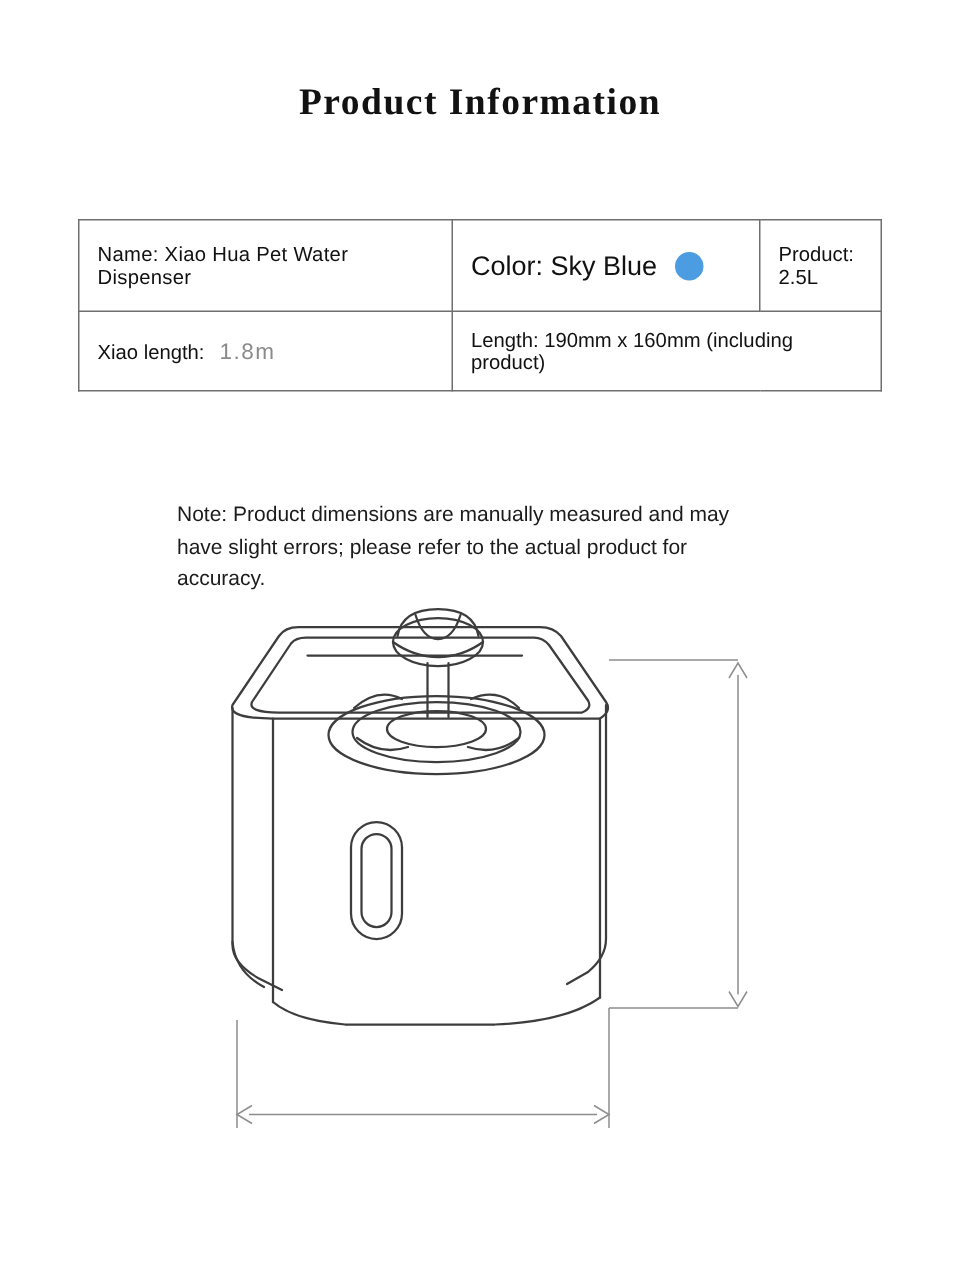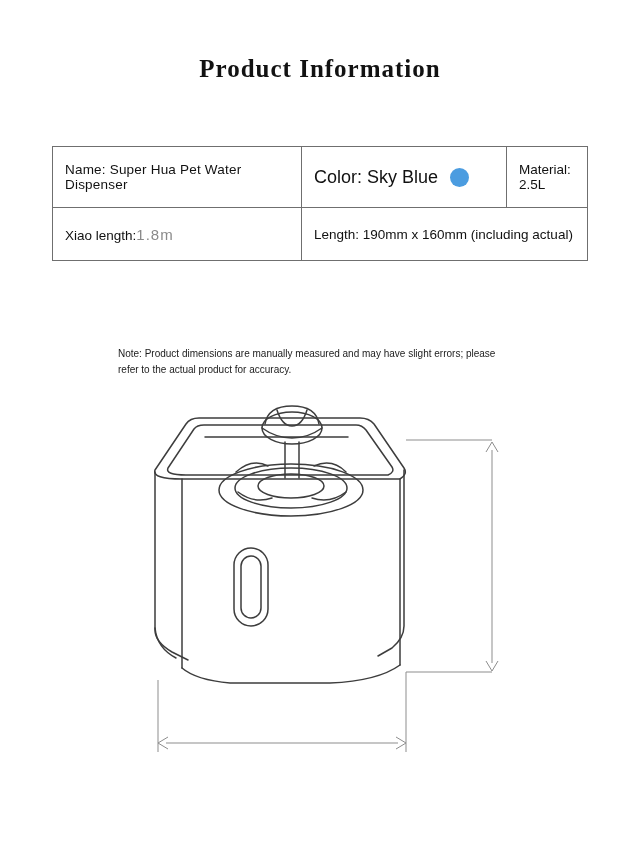--- a/index.html
+++ b/index.html
@@ -51,41 +51,42 @@
   .row2 td { height: 52px; }
   .row3 td { height: 46px; }
 
   .cell-name { font-size: 11.5px; letter-spacing: .2px; }
   .cell-color { font-size: 18px; }
   .cell-capacity { font-size: 14px; }
   .cell-wire { font-size: 12px; }
   .cell-wire .wire-val {
     font-size: 15px;
     color: #8a8a8a;
+    margin-left: 10px;
     letter-spacing: 1px;
   }
   .cell-length { font-size: 14.5px; }
   .cell-material { font-size: 14.5px; }
 
   .color-dot {
     display: inline-block;
     width: 19px;
     height: 19px;
     border-radius: 50%;
     background: #4b9ce0;
     vertical-align: -4px;
     margin-left: 12px;
   }
 
   .note {
     position: absolute;
     left: 118px;
-    top: 346px;
+    top: 332px;
     width: 400px;
-    font-size: 10px;
+    font-size: 14px;
     line-height: 1.55;
     color: #1b1b1b;
   }
 
   .figure {
     position: absolute;
     left: 0;
     top: 380px;
     width: 640px;
     height: 420px;
@@ -94,31 +95,31 @@
 </head>
 <body>
 
 <div class="page">
 
   <div class="title">Product   Information</div>
 
   <table class="spec-table">
     <tbody>
       <tr class="row1">
-        <td class="cell-name" style="width:224px;">Name: Super Hua Pet Water Dispenser</td>
+        <td class="cell-name" style="width:224px;">Name: Xiao Hua Pet Water Dispenser</td>
         <td style="width:180px;">
           <span class="cell-color">Color: Sky Blue</span><span class="color-dot"></span>
         </td>
-        <td class="cell-capacity">Material: 2.5L</td>
+        <td class="cell-capacity">Product: 2.5L</td>
       </tr>
       <tr class="row2">
         <td class="cell-wire">
           <span>Xiao length:</span><span class="wire-val">1.8m</span>
         </td>
-        <td class="cell-length" colspan="2">Length: 190mm x 160mm (including actual)</td>
+        <td class="cell-length" colspan="2">Length: 190mm x 160mm (including product)</td>
       </tr>
     </tbody>
   </table>
 
   <div class="note">Note: Product dimensions are manually measured and may have slight errors; please refer to the actual product for accuracy.</div>
 
   <div class="figure">
     <svg width="640" height="420" viewBox="0 0 640 420" xmlns="http://www.w3.org/2000/svg">
       <g fill="none" stroke="#3d3d3d" stroke-width="1.5" stroke-linejoin="round" stroke-linecap="round">
 

